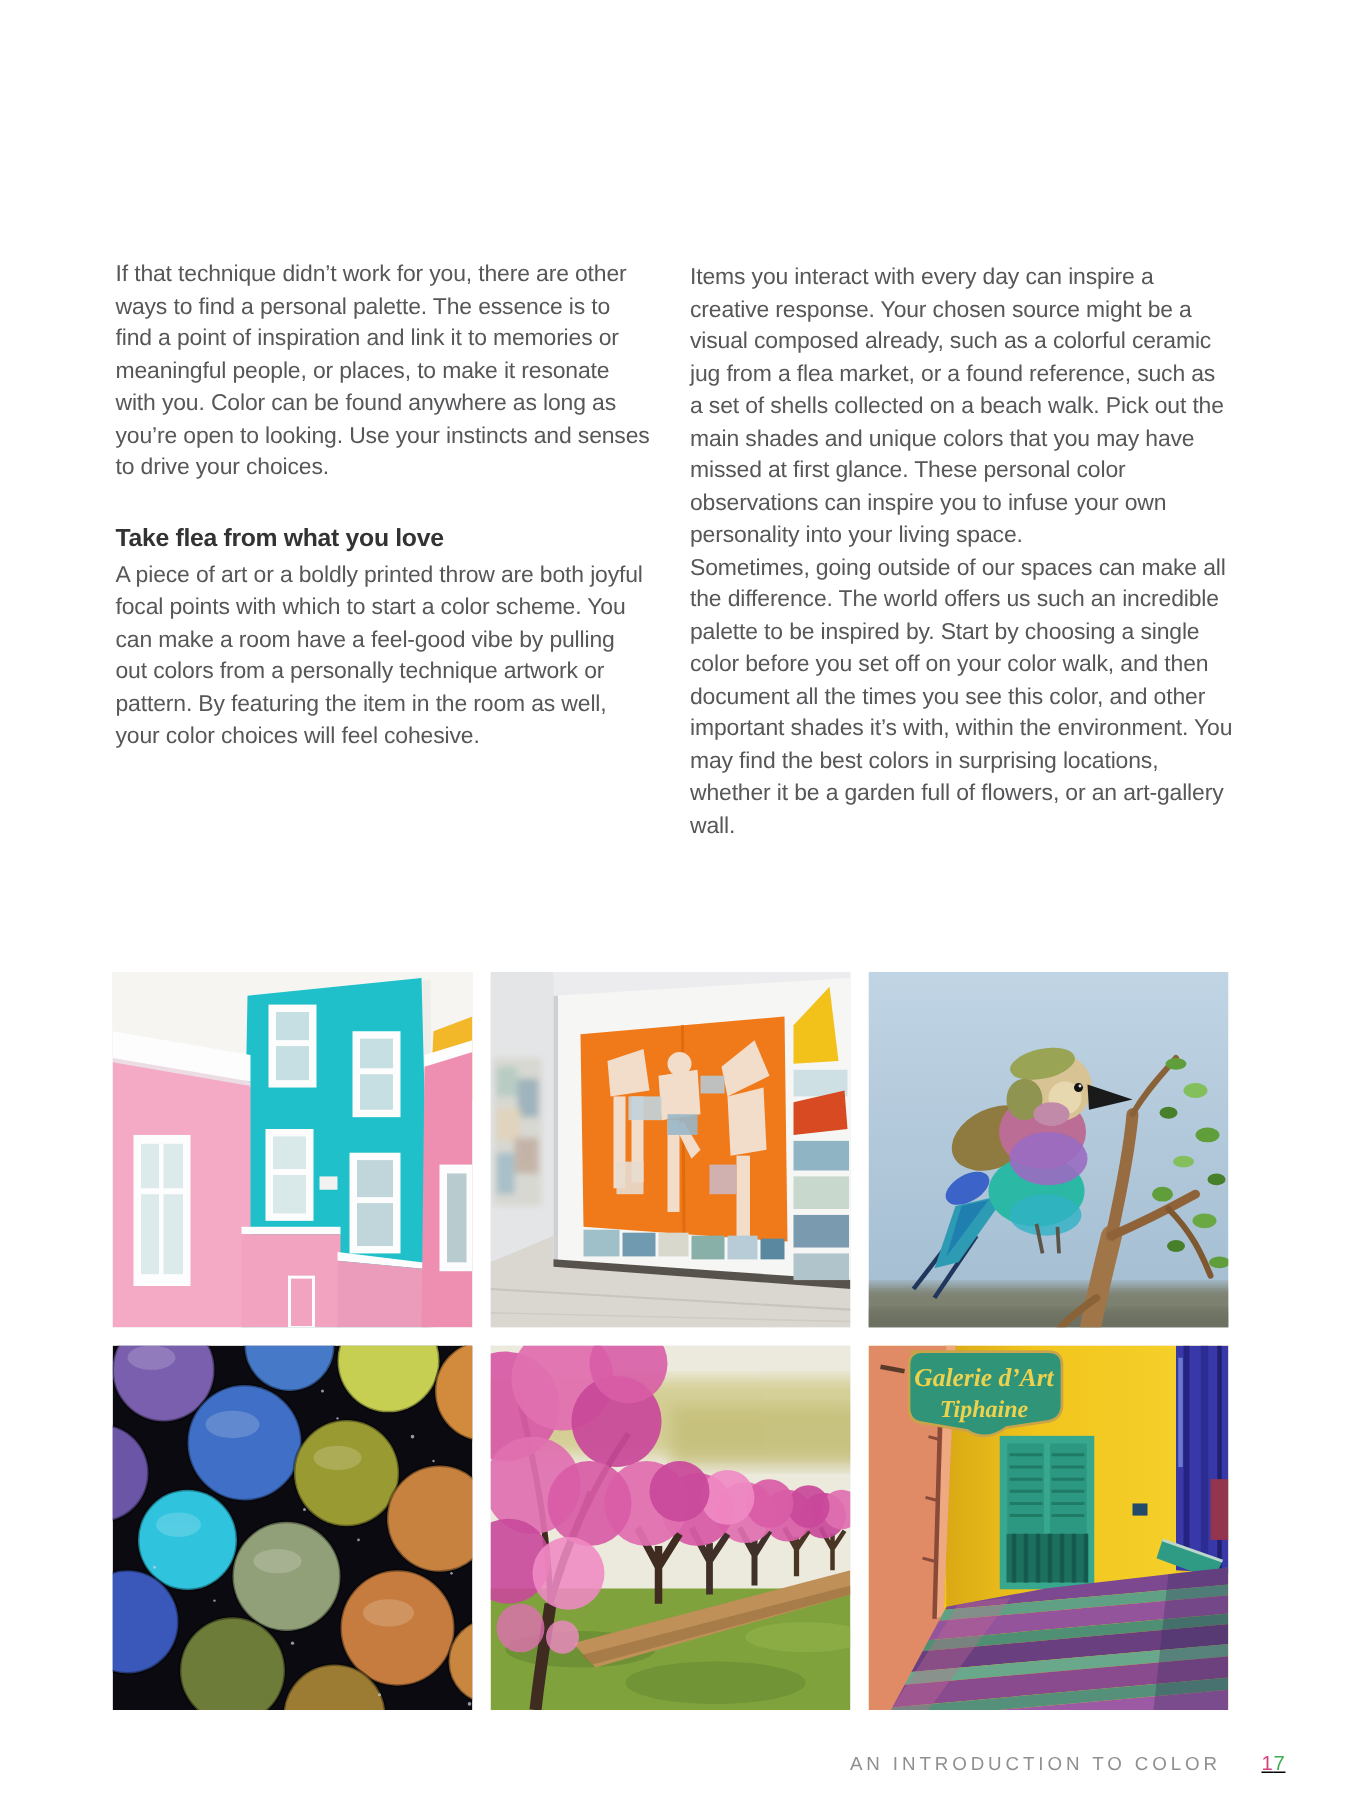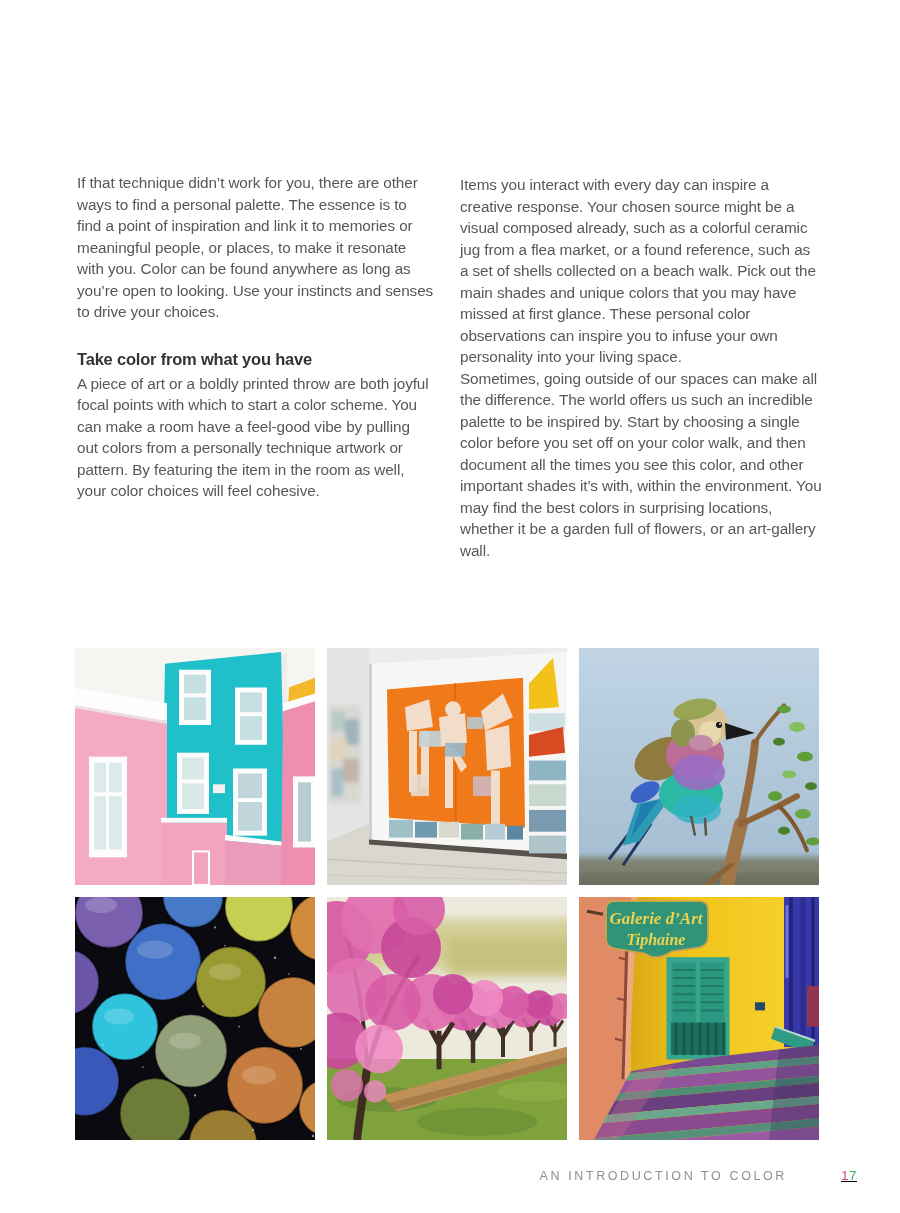--- a/index.html
+++ b/index.html
@@ -15,32 +15,32 @@
   p.body{font-size:15.3px;line-height:21.5px;color:#57575a;margin:0;letter-spacing:-0.1px;}
   h2.sub{font-size:16.5px;line-height:21px;font-weight:bold;color:#333333;
     margin:26px 0 3px 0;letter-spacing:-0.2px;}
   .gallery{
     position:absolute;left:75px;top:648px;width:744px;
     display:grid;grid-template-columns:240px 240px 240px;
     grid-template-rows:237px 243px;gap:12px;text-align:right;
   }
   .tile{margin:0;padding:0;position:relative;overflow:hidden;background:#eee;}
   .tile svg{display:block;width:100%;height:100%;}
-  .footer{position:absolute;top:1168px;right:43px;display:flex;align-items:flex-end;gap:27px;}
+  .footer{position:absolute;top:1168px;right:43px;display:flex;align-items:flex-end;}
   .footer-label{font-size:12.5px;letter-spacing:2.6px;color:#8f8f8f;}
   .pagenum{font-size:13.5px;margin-left:27px;letter-spacing:0.5px;text-decoration:underline;}
   .digit-1{color:#d5437c;}
   .digit-7{color:#3fae52;}
 </style>
 </head>
 <body>
 
 <div class="col col-left">
   <p class="body">If that technique didn’t work for you, there are other ways to find a personal palette. The essence is to find a point of inspiration and link it to memories or meaningful people, or places, to make it resonate with you. Color can be found anywhere as long as you’re open to looking. Use your instincts and senses to drive your choices.</p>
-  <h2 class="sub">Take color from what you have</h2>
+  <h2 class="sub">Take flea from what you love</h2>
   <p class="body">A piece of art or a boldly printed throw are both joyful focal points with which to start a color scheme. You can make a room have a feel-good vibe by pulling out colors from a personally technique artwork or pattern. By featuring the item in the room as well, your color choices will feel cohesive.</p>
 </div>
 
 <div class="col col-right">
   <p class="body">Items you interact with every day can inspire a creative response. Your chosen source might be a visual composed already, such as a colorful ceramic jug from a flea market, or a found reference, such as a set of shells collected on a beach walk. Pick out the main shades and unique colors that you may have missed at first glance. These personal color observations can inspire you to infuse your own personality into your living space.</p>
   <p class="body">Sometimes, going outside of our spaces can make all the difference. The world offers us such an incredible palette to be inspired by. Start by choosing a single color before you set off on your color walk, and then document all the times you see this color, and other important shades it’s with, within the environment. You may find the best colors in surprising locations, whether it be a garden full of flowers, or an art-gallery wall.</p>
 </div>
 
 <div class="gallery">
 

